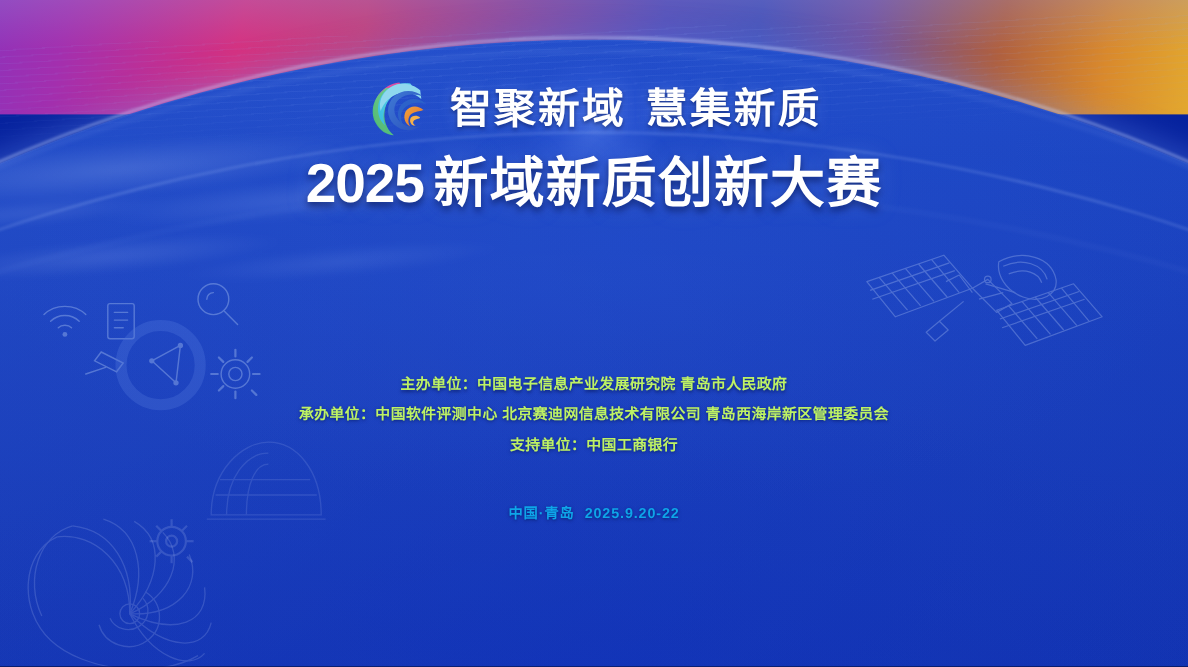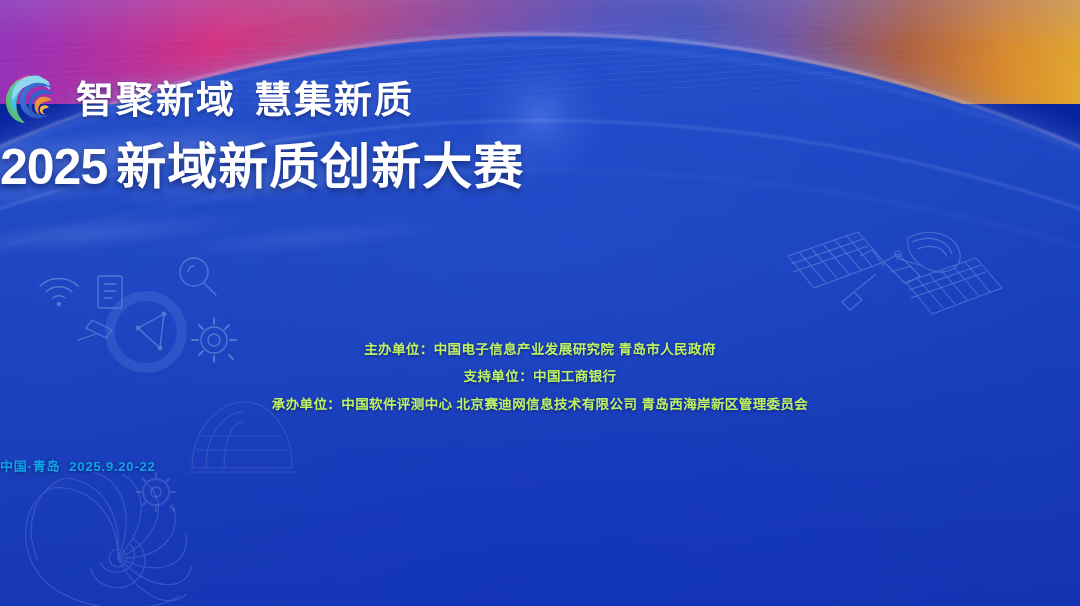--- a/index.html
+++ b/index.html
@@ -197,20 +197,21 @@
   .nautilus { left: 14px;  bottom: -6px; width: 205px; height: 150px; opacity: .17; }
   .smallgear{ left: 126px; top: 462px; width: 60px; height: 60px; opacity: .16; }
   .dome     { left: 182px; top: 392px; width: 120px; height: 92px; opacity: .13; }
 
   
   .content {
     position: absolute;
     inset: 0;
     display: flex;
     flex-direction: column;
+    align-items: center;
     z-index: 5;
   }
 
   
   .lockup {
     display: flex;
     align-items: center;
     gap: 14px;
     margin-top: 72px;
   }
@@ -459,20 +460,20 @@
           <path d="M49 35 C46 32 41 33 40 36 C39 40 42 43 45 42 C42 41 42 38 44 37 C46 36 48 36 49 35 Z" fill="#f6b24a"></path>
         </svg>
       </span>
       <span class="slogan"><span>智聚新域</span><span class="gap"></span><span>慧集新质</span></span>
     </div>
 
     <div class="title"><span class="num">2025</span><span>新域新质创新大赛</span></div>
 
     <div class="credits">
       <span class="row">主办单位：中国电子信息产业发展研究院 青岛市人民政府</span>
+      <span class="row">承办单位：中国软件评测中心 北京赛迪网信息技术有限公司 青岛西海岸新区管理委员会</span>
       <span class="row">支持单位：中国工商银行</span>
-      <span class="row">承办单位：中国软件评测中心 北京赛迪网信息技术有限公司 青岛西海岸新区管理委员会</span>
     </div>
 
     <div class="placedate"><span>中国·青岛</span><span class="sep"></span><span>2025.9.20-22</span></div>
 
   </div>
 </div>
 
 </body></html>

